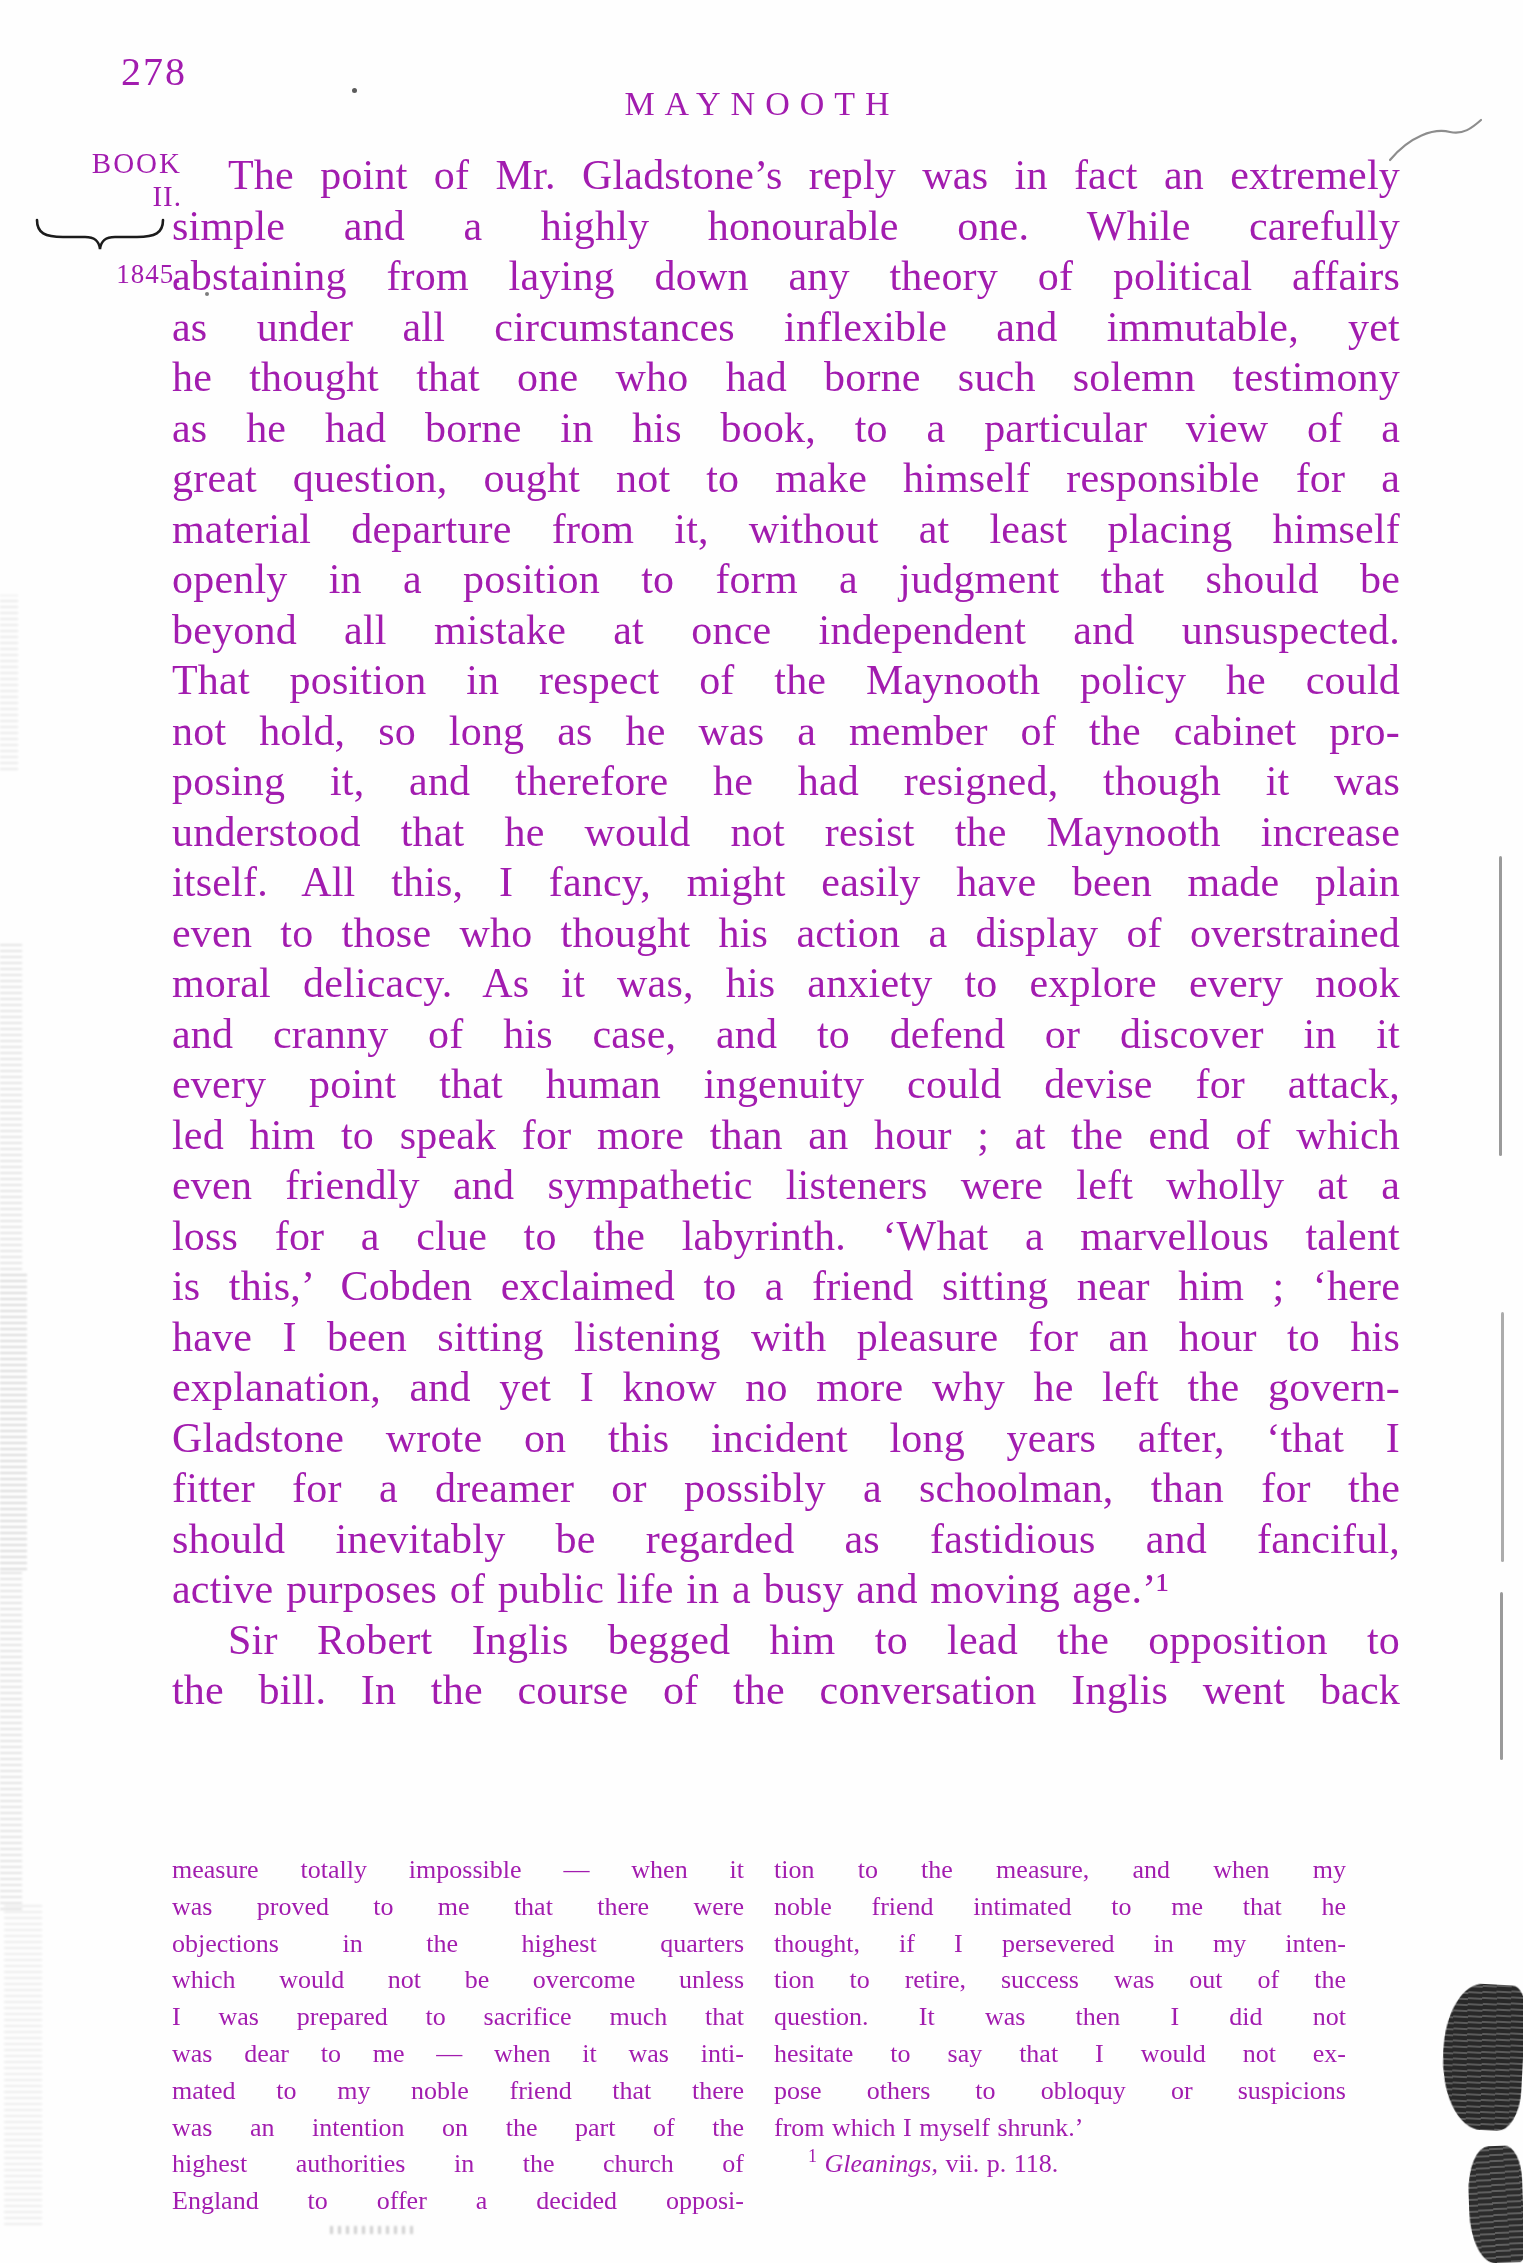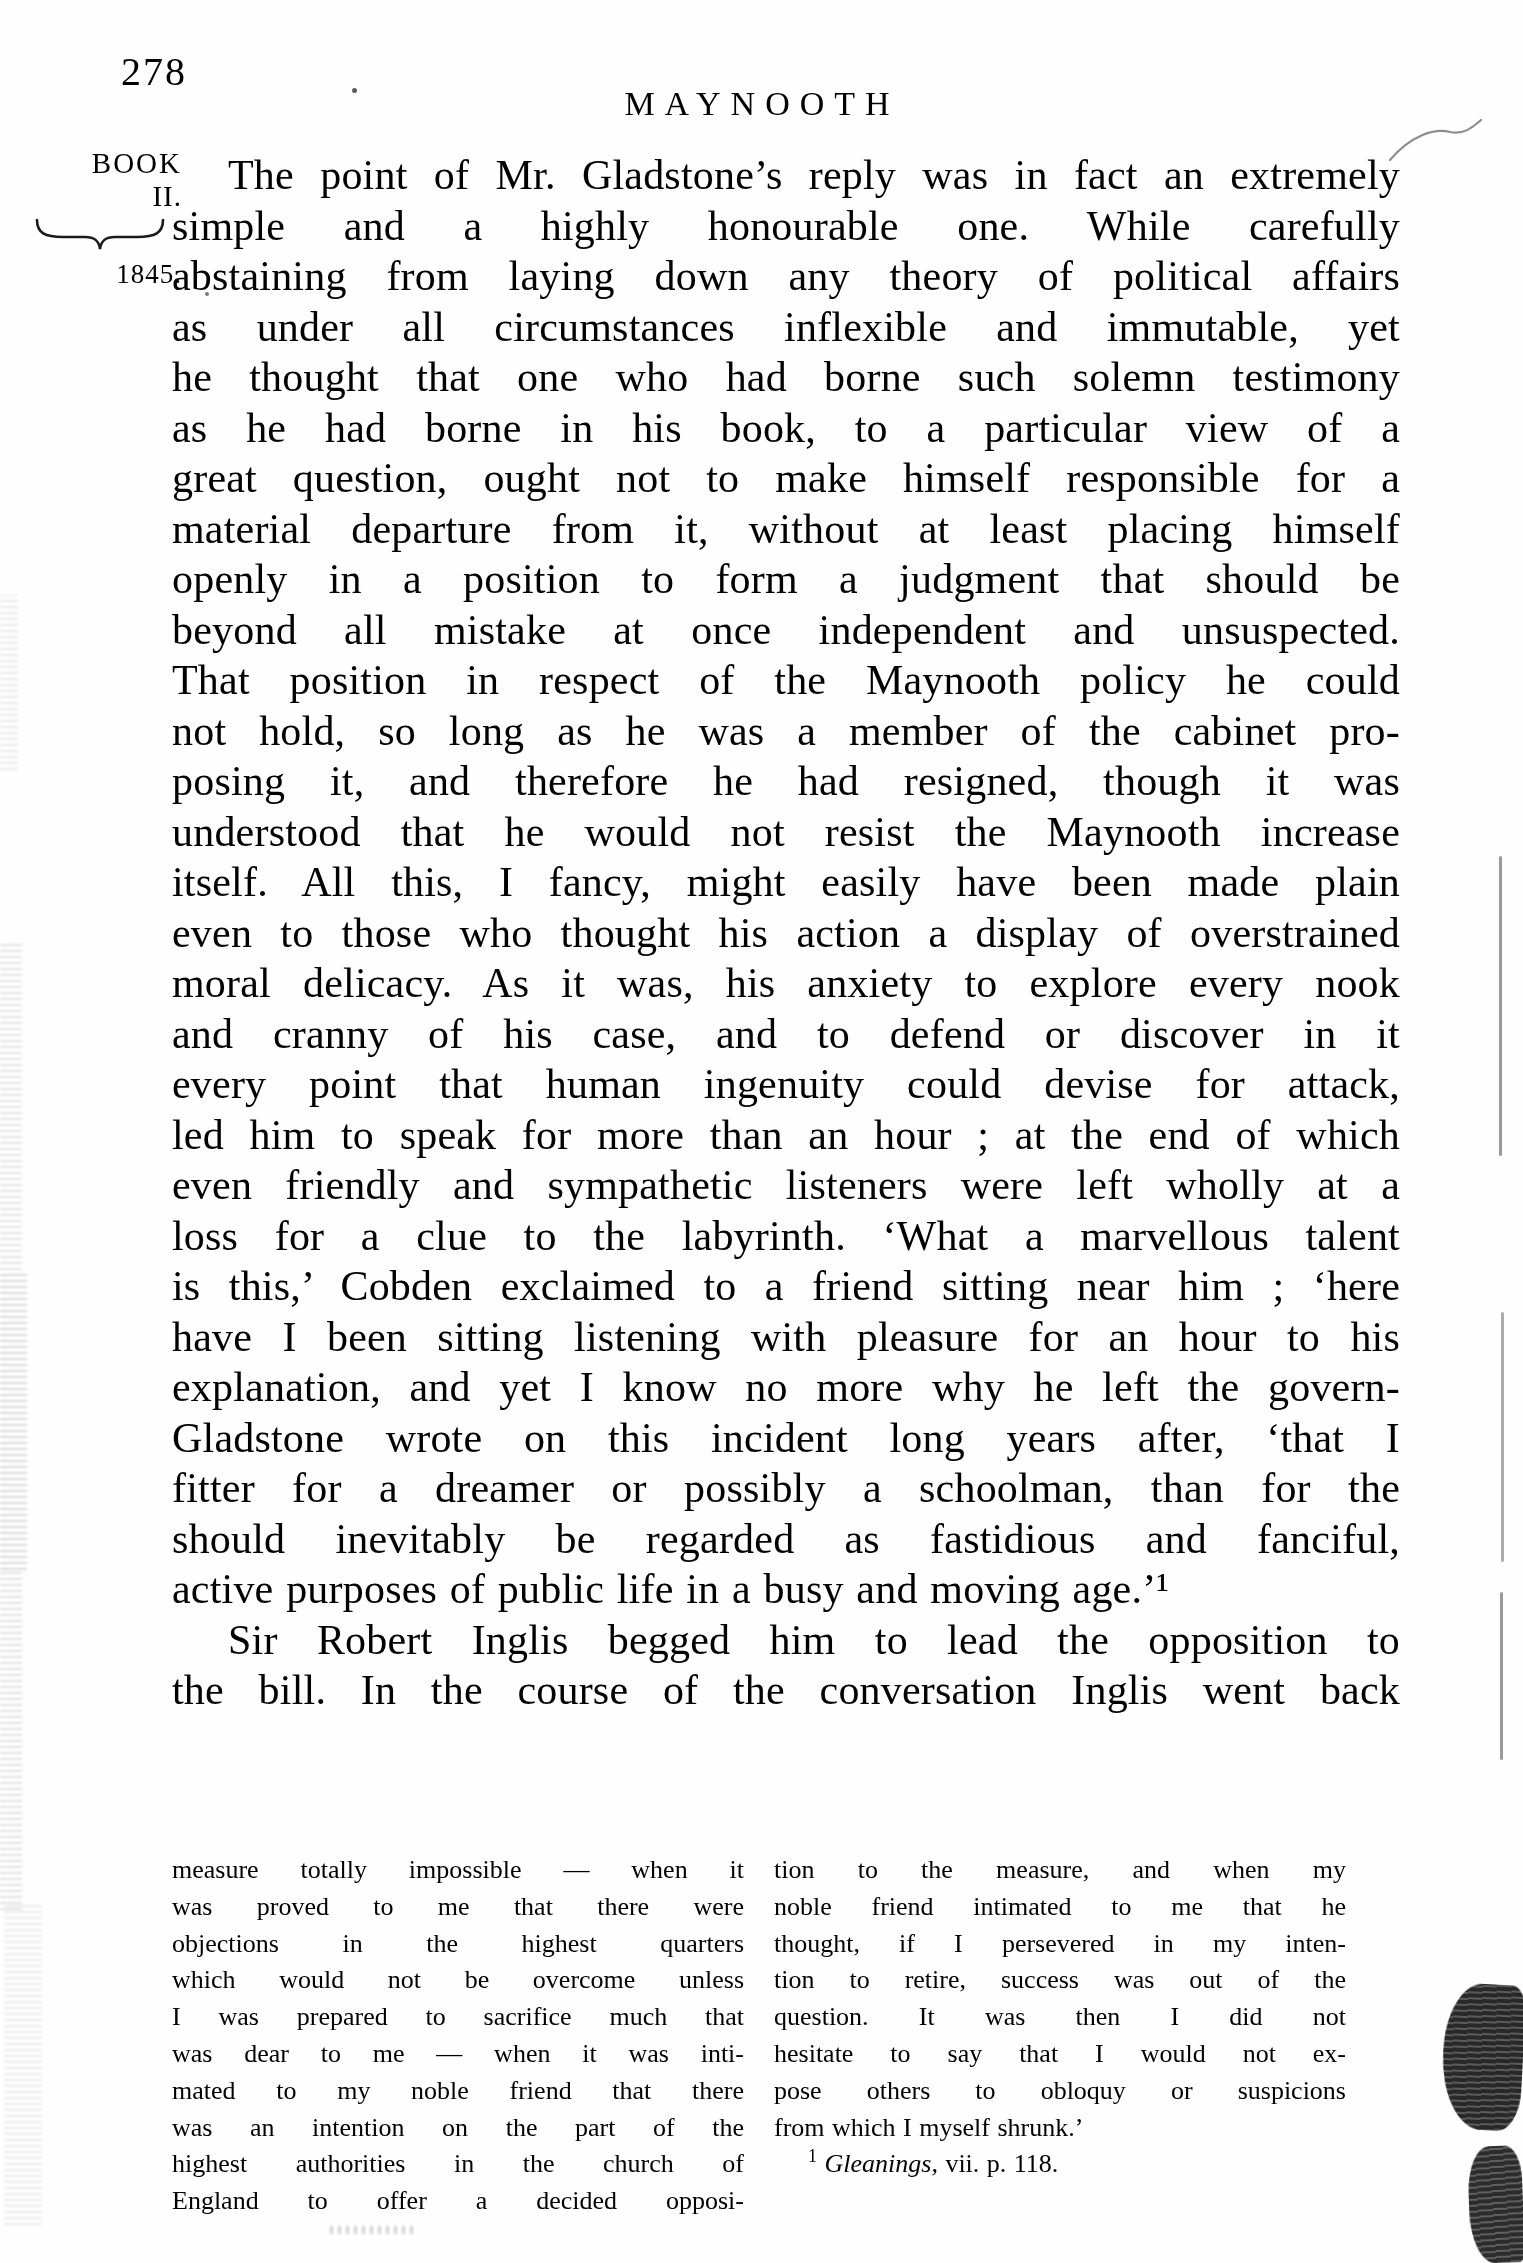--- a/index.html
+++ b/index.html
@@ -1,21 +1,21 @@
 <!DOCTYPE html>
 <html lang="en"><head>
 <meta charset="utf-8">
 <style>
   html,body{margin:0;padding:0;background:#e8e8e8;}
   .page{
     position:relative;
     width:1523px;height:2263px;
     background:#fefefe;
     font-family:"Liberation Serif","DejaVu Serif",serif;
-    color:#000000;
+    color:#a21caf;
     overflow:hidden;
   }
   
   .header{position:absolute;top:48px;left:0;width:100%;height:46px;}
   .pagenum{position:absolute;left:121px;top:0;font-size:40px;letter-spacing:2px;}
   .runhead{position:absolute;left:172px;width:1180px;text-align:center;top:5px;
            font-size:34px;letter-spacing:10px;margin-top:32px;}
   
   .margin-note{position:absolute;left:18px;top:147px;width:164px;text-align:right;}
   .mn-book{font-size:29px;letter-spacing:2px;line-height:32px;}

